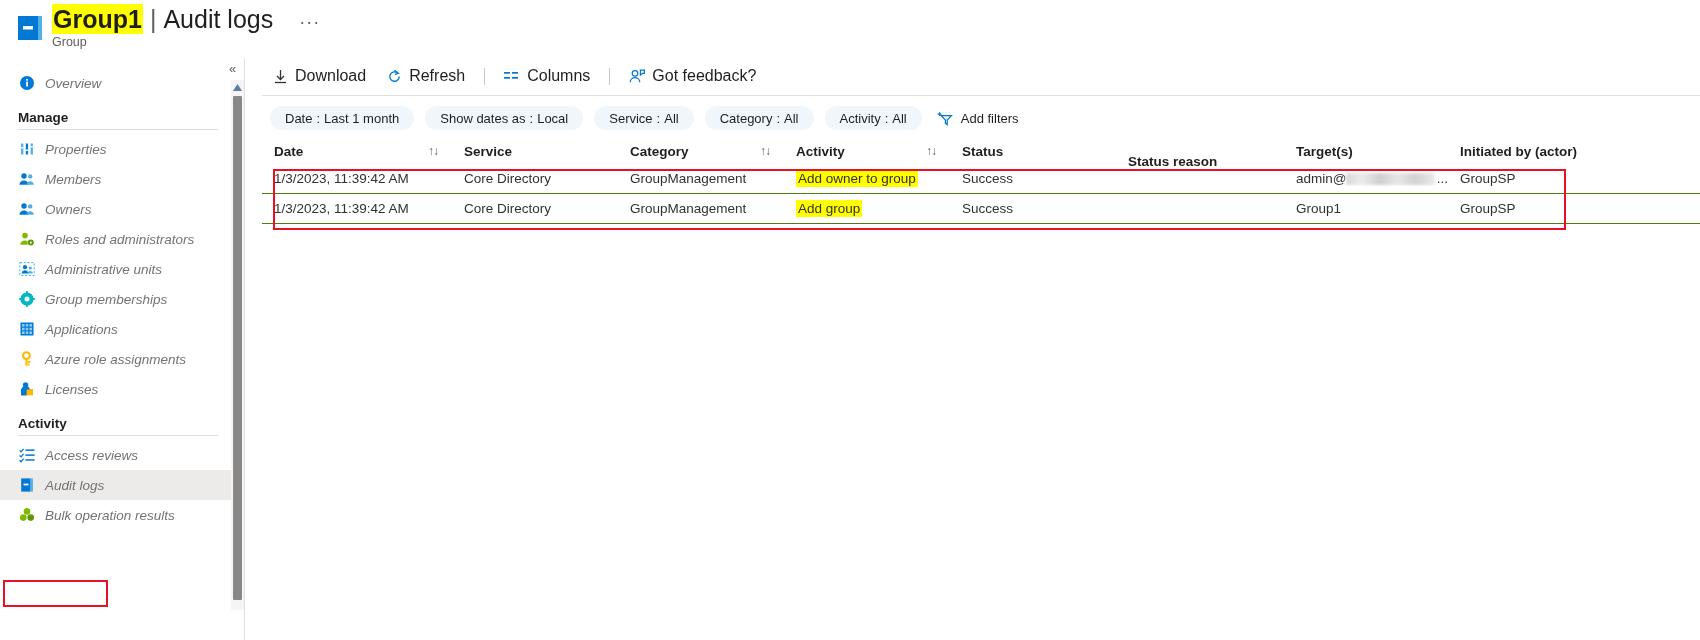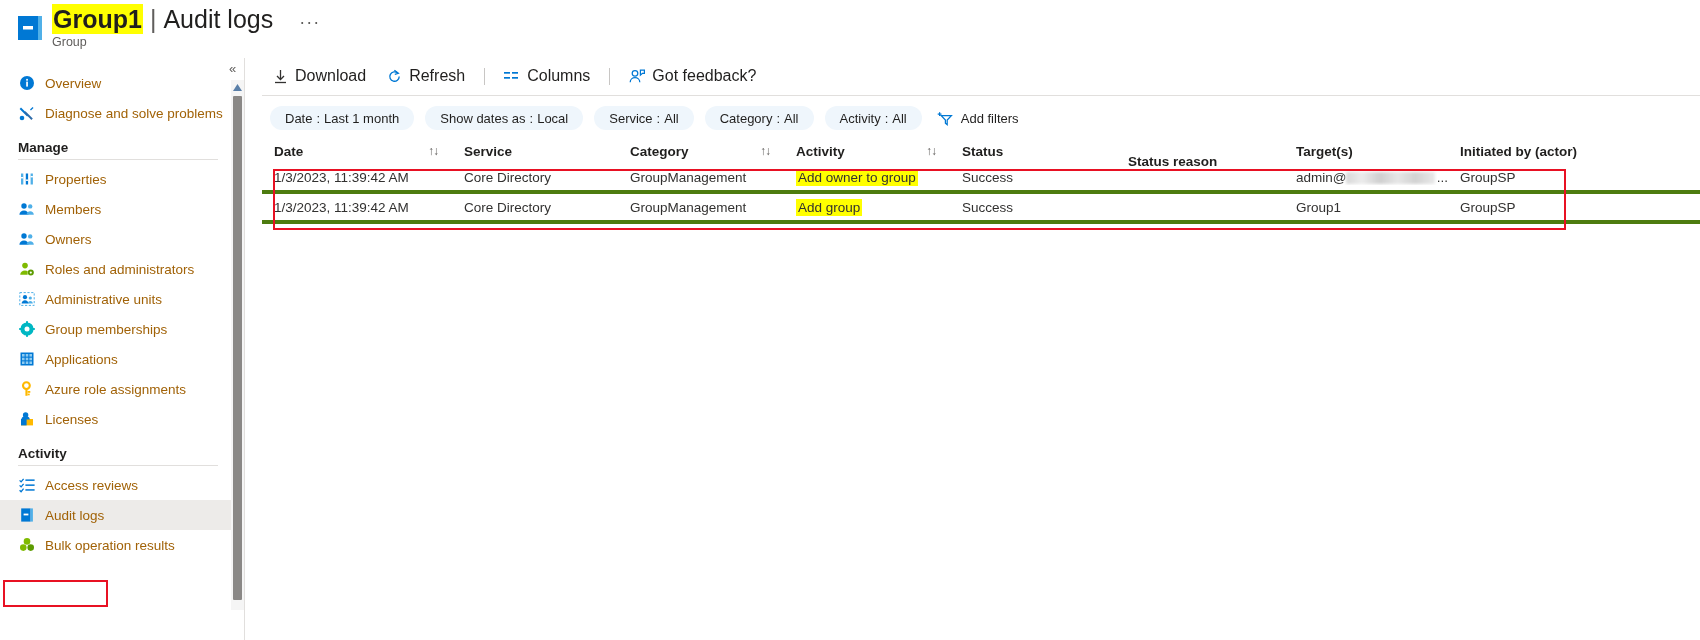--- a/index.html
+++ b/index.html
@@ -45,21 +45,21 @@
   }
 
   
   .sidebar {
     position: absolute; left: 0; top: 58px; width: 232px; height: 582px;
     background: #ffffff;
   }
   .nav-item {
     position: relative; display: flex; align-items: center;
     height: 30px; padding-left: 18px; cursor: pointer;
-    font-size: 13.5px; color: #a16207;
+    font-size: 13.5px; color: #737373; font-style: italic;
   }
   .nav-item .ico {
     width: 17px; height: 17px; margin-right: 10px;
     display: flex; align-items: center; justify-content: center;
     flex: 0 0 17px;
   }
   .nav-item.selected { background: #edebe9; }
   .nav-label { white-space: nowrap; }
   .nav-group {
     font-size: 13.5px; font-weight: bold; color: #201f1e;
@@ -136,21 +136,21 @@
     width: 18px; height: 16px; margin-right: 6px;
     display: flex; align-items: center; justify-content: center;
   }
 
   
   .table { position: absolute; left: 262px; top: 138px; width: 1438px; }
   .trow { position: relative; display: flex; align-items: center; height: 30px; }
   .thead { font-size: 13.5px; font-weight: bold; color: #201f1e; height: 26px; }
   .tbody-row {
     font-size: 13.5px; color: #323130; height: 30px;
-    border-bottom: 4px solid #4d7c0f; cursor: pointer;
+    border-bottom: 1px solid #4d7c0f; cursor: pointer;
   }
   .c { padding-left: 12px; display: flex; align-items: center; overflow: hidden; white-space: nowrap; }
   .c-date   { width: 166px; }
   .c-sortA  { width: 24px; display:flex; align-items:center; justify-content:flex-start; }
   .c-service{ width: 166px; }
   .c-cat    { width: 142px; }
   .c-sortB  { width: 24px; display:flex; align-items:center; justify-content:flex-start; }
   .c-act    { width: 142px; }
   .c-sortC  { width: 24px; display:flex; align-items:center; justify-content:flex-start; }
   .c-status { width: 166px; }
@@ -192,31 +192,20 @@
       <div style="height:10px"></div>
       <div class="nav-item">
         <span class="ico">
           <svg width="16" height="16" viewBox="0 0 16 16">
             <circle cx="8" cy="8" r="7" fill="#0078d4"></circle>
             <rect x="7.2" y="6.6" width="1.7" height="5" fill="#fff"></rect>
             <rect x="7.2" y="3.9" width="1.7" height="1.8" fill="#fff"></rect>
           </svg>
         </span>
         <span class="nav-label">Overview</span>
-      </div>
-      <div class="nav-item">
-        <span class="ico">
-          <svg width="16" height="16" viewBox="0 0 16 16">
-            <path d="M2 2.6 L9.5 10.1 L8.1 11.5 L0.6 4z" fill="#0078d4"></path>
-            <path d="M13.6 2 L11 4.6 L11.9 5.5 L14.5 2.9z" fill="#0078d4"></path>
-            <path d="M13.8 13.6 L6.4 6.2 L5 7.6 L12.4 15z" fill="#2e6ba8"></path>
-            <circle cx="3" cy="13" r="2.3" fill="#0078d4"></circle>
-          </svg>
-        </span>
-        <span class="nav-label">Diagnose and solve problems</span>
       </div>
       <div class="nav-group">Manage</div>
       <div class="nav-rule"></div>
       <div class="nav-item">
         <span class="ico">
           <svg width="16" height="16" viewBox="0 0 16 16">
             <rect x="2" y="2.5" width="2.3" height="11" fill="#50b0e8"></rect>
             <rect x="6.8" y="2.5" width="2.3" height="11" fill="#0078d4"></rect>
             <rect x="11.6" y="2.5" width="2.3" height="11" fill="#50b0e8"></rect>
             <rect x="2" y="6" width="2.3" height="1.4" fill="#fff"></rect>

